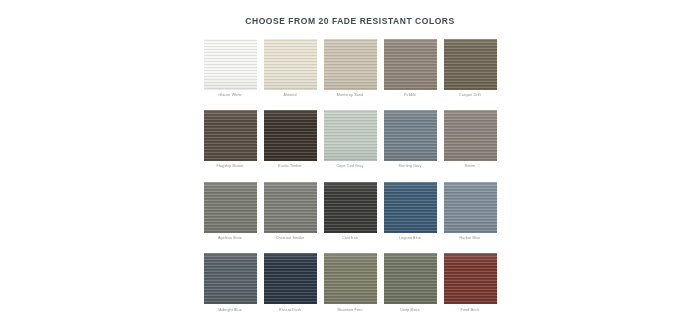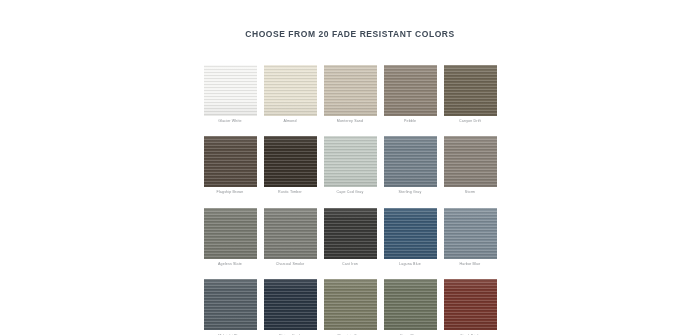--- a/index.html
+++ b/index.html
@@ -20,21 +20,21 @@
     background: #ffffff;
     box-sizing: border-box;
   }
   .page-title {
     text-align: center;
     font-size: 8.5px;
     font-weight: bold;
     letter-spacing: 0.55px;
     color: #3f4a57;
     padding-top: 17px;
-    margin: 13px;
+    margin: 0;
     line-height: 1;
     text-transform: uppercase;
   }
   .swatch-grid {
     width: 294px;
     margin: 0 auto;
     padding-top: 13px;
     display: grid;
     grid-template-columns: repeat(5, 53px);
     grid-column-gap: 7px;

